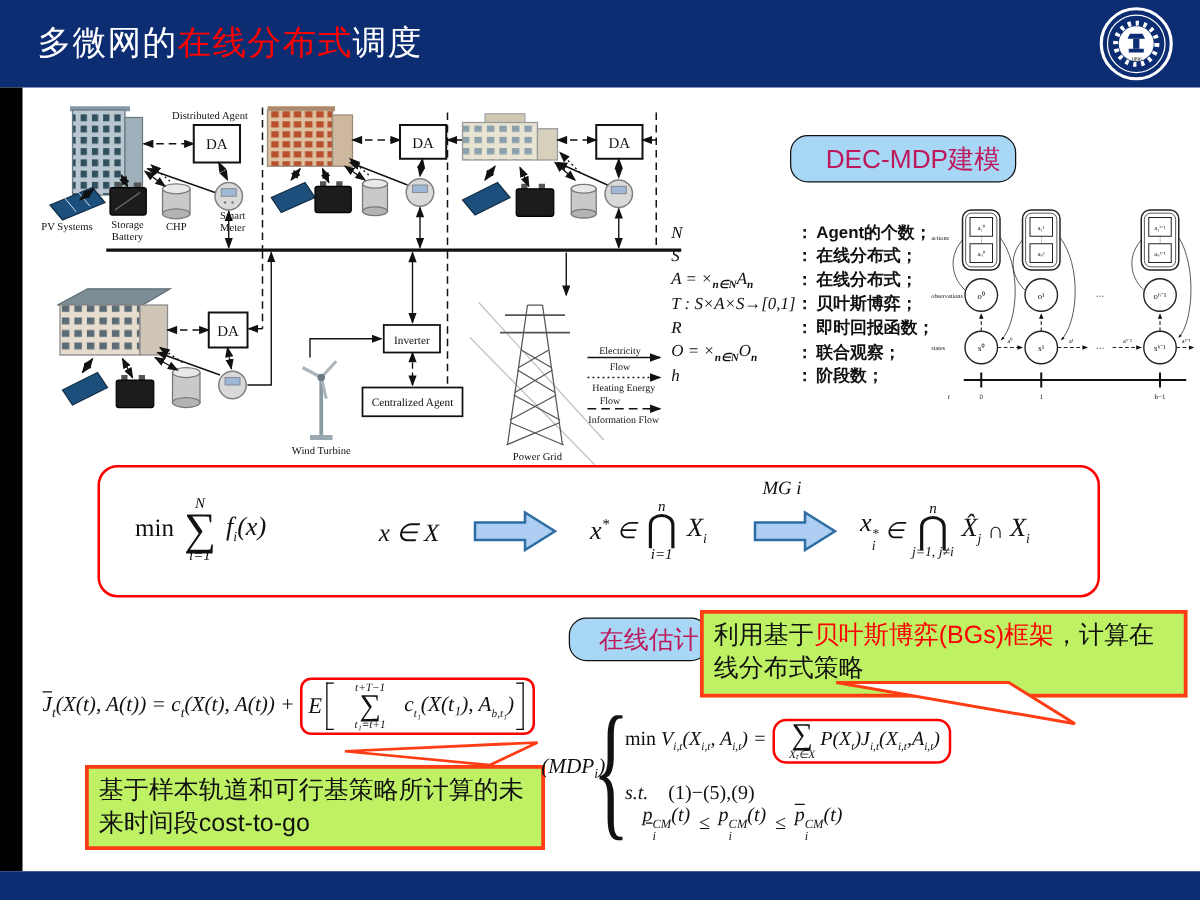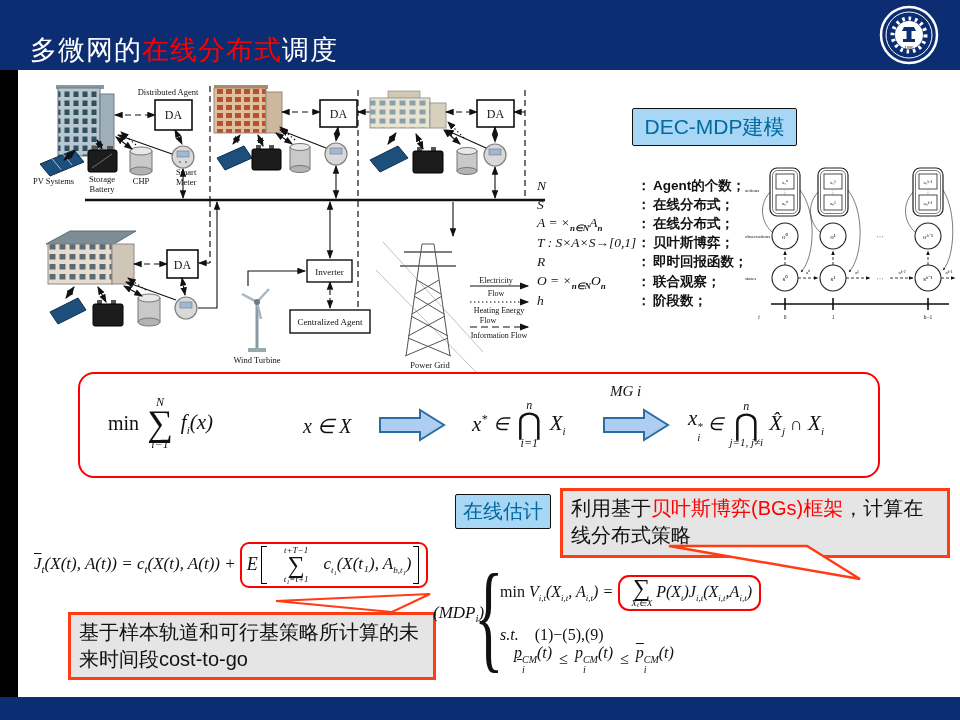--- a/index.html
+++ b/index.html
@@ -1,30 +1,30 @@
 <!DOCTYPE html>
 <html><head>
 <meta charset="utf-8">
 <style>
   html,body{margin:0;padding:0;background:#fff;}
   #stage{position:relative;width:960px;height:720px;background:#fff;overflow:hidden;
          font-family:"Liberation Sans",sans-serif;color:#111;}
   .abs{position:absolute;}
   
   .hdr{position:absolute;left:0;top:0;width:960px;height:70px;background:#0d2d72;}
-  .hdr-title{position:absolute;left:30px;top:32px;font-size:27px;letter-spacing:1px;color:#fff;white-space:nowrap;}
+  .hdr-title{position:absolute;left:30px;top:16px;font-size:27px;letter-spacing:1px;color:#fff;white-space:nowrap;}
   .hdr-title .hl{color:#fe0000;}
   .stripe{position:absolute;left:0;top:70px;width:18px;height:627px;background:#000;}
   .foot{position:absolute;left:0;top:697px;width:960px;height:23px;background:#0d2d72;}
   
-  .bluelabel{position:absolute;background:#a8d7f5;border:1.6px solid #111;border-radius:2px;
-             display:flex;align-items:center;justify-content:center;font-size:20px;color:#0369a1;}
+  .bluelabel{position:absolute;background:#a8d7f5;border:1.6px solid #111;border-radius:14px;
+             display:flex;align-items:center;justify-content:center;font-size:20px;color:#be185d;padding-left:16px;}
   
   .redframe{position:absolute;border:2px solid #fe0000;border-radius:16px;background:transparent;}
-  .notebox{position:absolute;border:3px solid #ff3c14;background:#e5e5e5;font-size:20px;line-height:27px;color:#111;padding:4px 8px;}
+  .notebox{position:absolute;border:3px solid #ff3c14;background:#bef264;font-size:20px;line-height:27px;color:#111;padding:4px 8px;}
   .notebox .hl{color:#fe0000;}
   
   .m{font-family:"Liberation Serif",serif;font-style:italic;}
   .rm{font-style:normal;}
   sub{font-size:11px;line-height:1;font-family:"Liberation Serif",serif;font-style:italic;}
   sup{font-size:12px;line-height:1;font-family:"Liberation Serif",serif;}
   .fgroup{position:absolute;display:flex;align-items:center;}
   .stack{display:inline-flex;flex-direction:column;align-items:center;line-height:1;margin:0 8px;}
   .lim{font-size:12px;}
   .lim9{font-size:9px;}

